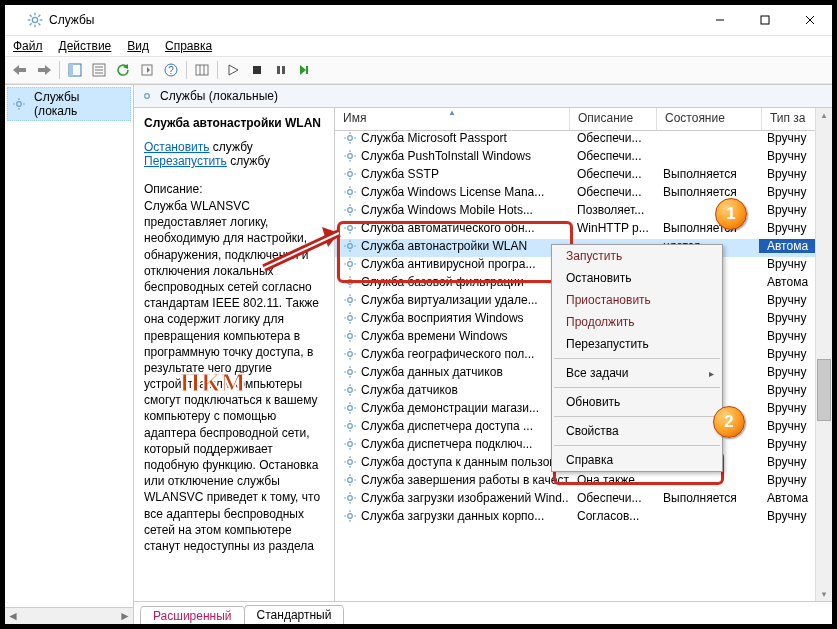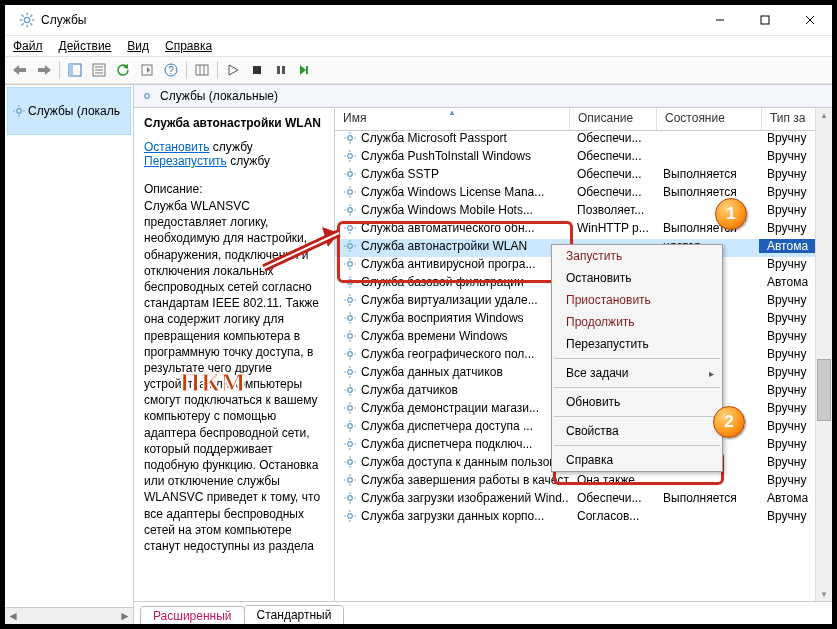--- a/index.html
+++ b/index.html
@@ -1,40 +1,40 @@
 <!DOCTYPE html>
 <html><head>
 <meta charset="utf-8">
 <style>
 html,body{margin:0;padding:0;font-family:"Segoe UI",Tahoma,sans-serif;font-size:12px;color:#000;background:#fff}
 .outer{width:837px;height:629px;border:5px solid #000;box-sizing:border-box;position:relative;background:#fff;overflow:hidden}
 .win{width:100%;height:100%;display:flex;flex-direction:column}
 
 
-.titlebar{height:30px;display:flex;align-items:center;padding:0 14px;border-bottom:1px solid #e5e5e5;position:relative}
+.titlebar{height:30px;display:flex;align-items:center;padding:0 22px;border-bottom:1px solid #e5e5e5;position:relative}
 .titlebar .icon{width:16px;height:16px;margin-right:6px;display:inline-flex;align-items:center;justify-content:center}
 .titlebar .gear svg{width:16px;height:16px}
 .titlebar .title{font-size:12px}
 .winbtns{position:absolute;right:0;top:0;height:30px;display:flex}
 .winbtns div{width:45px;height:30px;display:flex;align-items:center;justify-content:center;color:#333}
 
 
 .menubar{height:20px;display:flex;align-items:center;padding:0 4px;gap:8px}
 .menubar span{padding:1px 4px}
 .menubar span u{text-decoration:underline}
 
 
 .toolbar{height:26px;border-top:1px solid #e5e5e5;border-bottom:1px solid #e5e5e5;display:flex;align-items:center;padding:0 4px;gap:2px;background:#fafafa}
 .tb-btn{width:20px;height:20px;display:flex;align-items:center;justify-content:center;border:1px solid transparent;color:#555}
 .tb-sep{width:1px;height:18px;background:#ccc;margin:0 2px}
 
 
 .body{flex:1;display:flex;border-top:1px solid #ccc;overflow:hidden}
 .tree{width:128px;border-right:1px solid #ccc;background:#fff;position:relative}
-.tree-item{display:flex;align-items:center;gap:2px;padding:16px 4px;margin:2px;background:#cce8ff;border:1px dotted #99d1ff}
+.tree-item{display:flex;align-items:center;gap:8px;padding:2px 4px;margin:2px;background:#cce8ff;border:1px dotted #99d1ff}
 .gear-ico{width:14px;height:14px;display:inline-flex}
 .gear-ico svg{width:14px;height:14px}
 .tree-sb{position:absolute;bottom:0;left:0;right:0;height:16px;background:#f0f0f0;border-top:1px solid #ccc;display:flex;align-items:center;justify-content:space-between;padding:0 2px;color:#777}
 
 .right{flex:1;display:flex;flex-direction:column;overflow:hidden}
 .right-head{height:22px;background:#f2f6fb;border-bottom:1px solid #ccc;display:flex;align-items:center;padding:0 6px;gap:6px}
 .right-body{flex:1;display:flex;overflow:hidden;position:relative}
 .desc{width:180px;border-right:1px solid #ccc;padding:8px 10px;font-size:12px;overflow:hidden}
 .desc h4{margin:0 0 10px 0;font-size:12px;font-weight:700}
 .desc a{color:#0066cc;text-decoration:underline;cursor:pointer}

